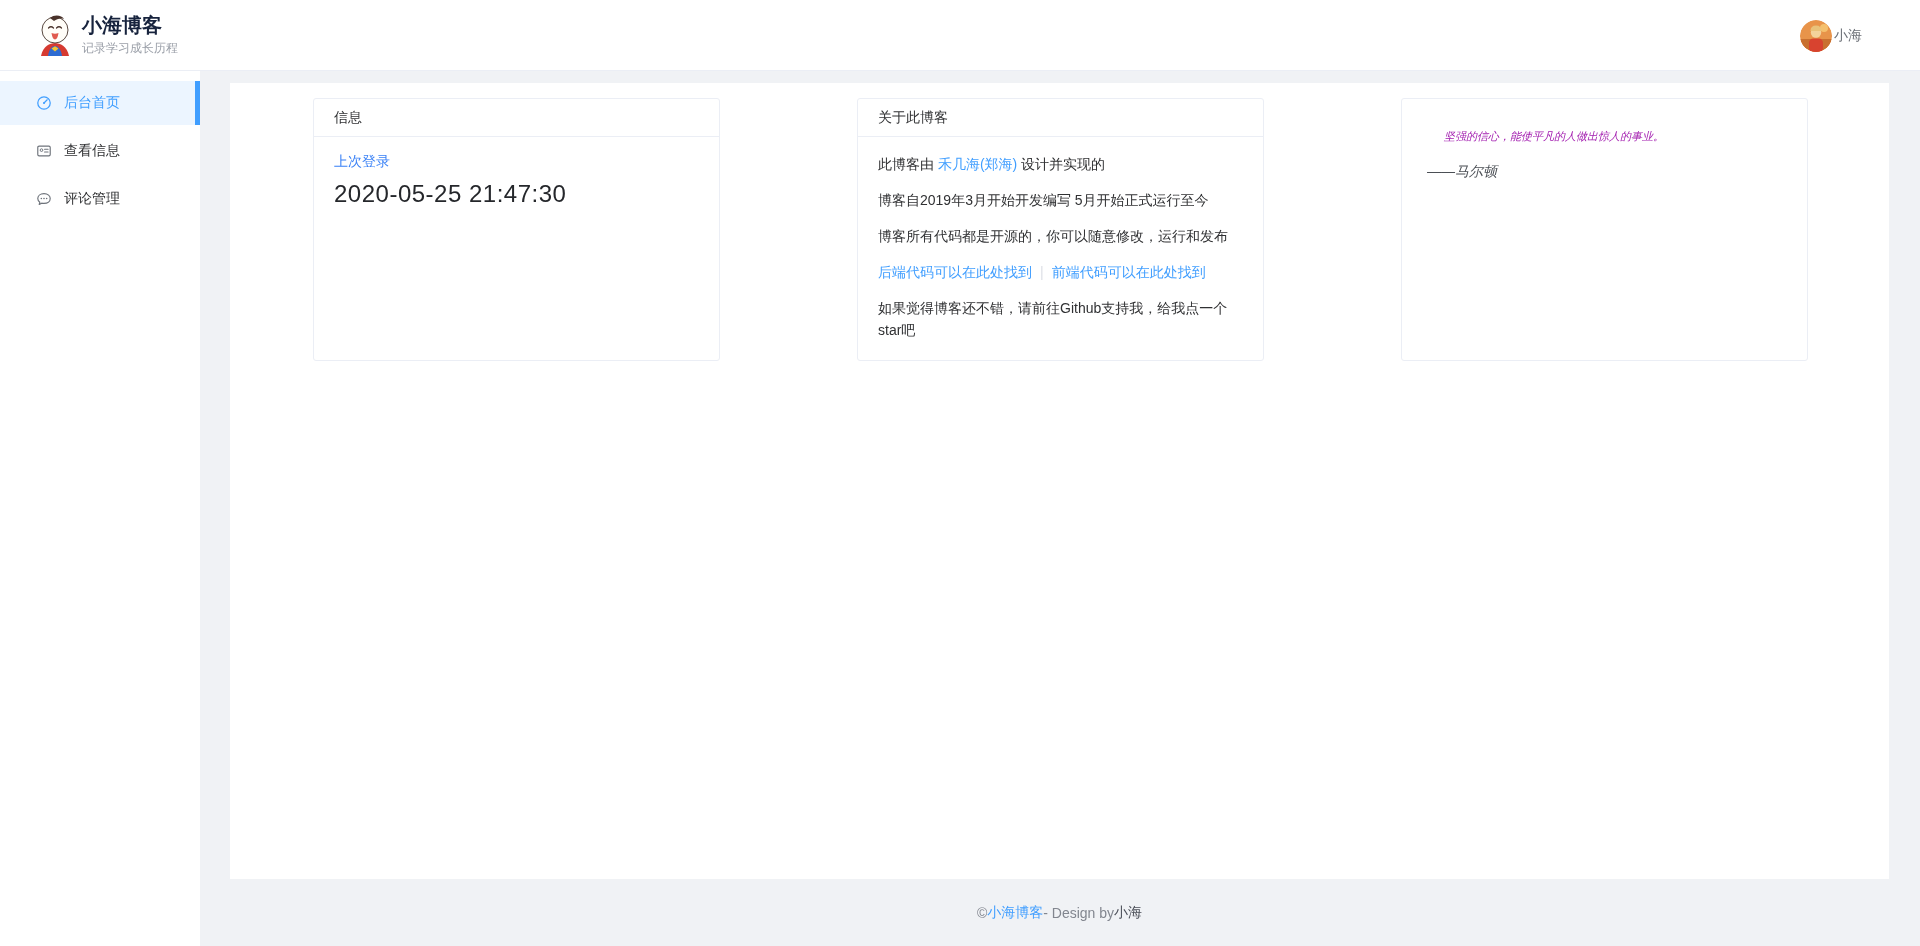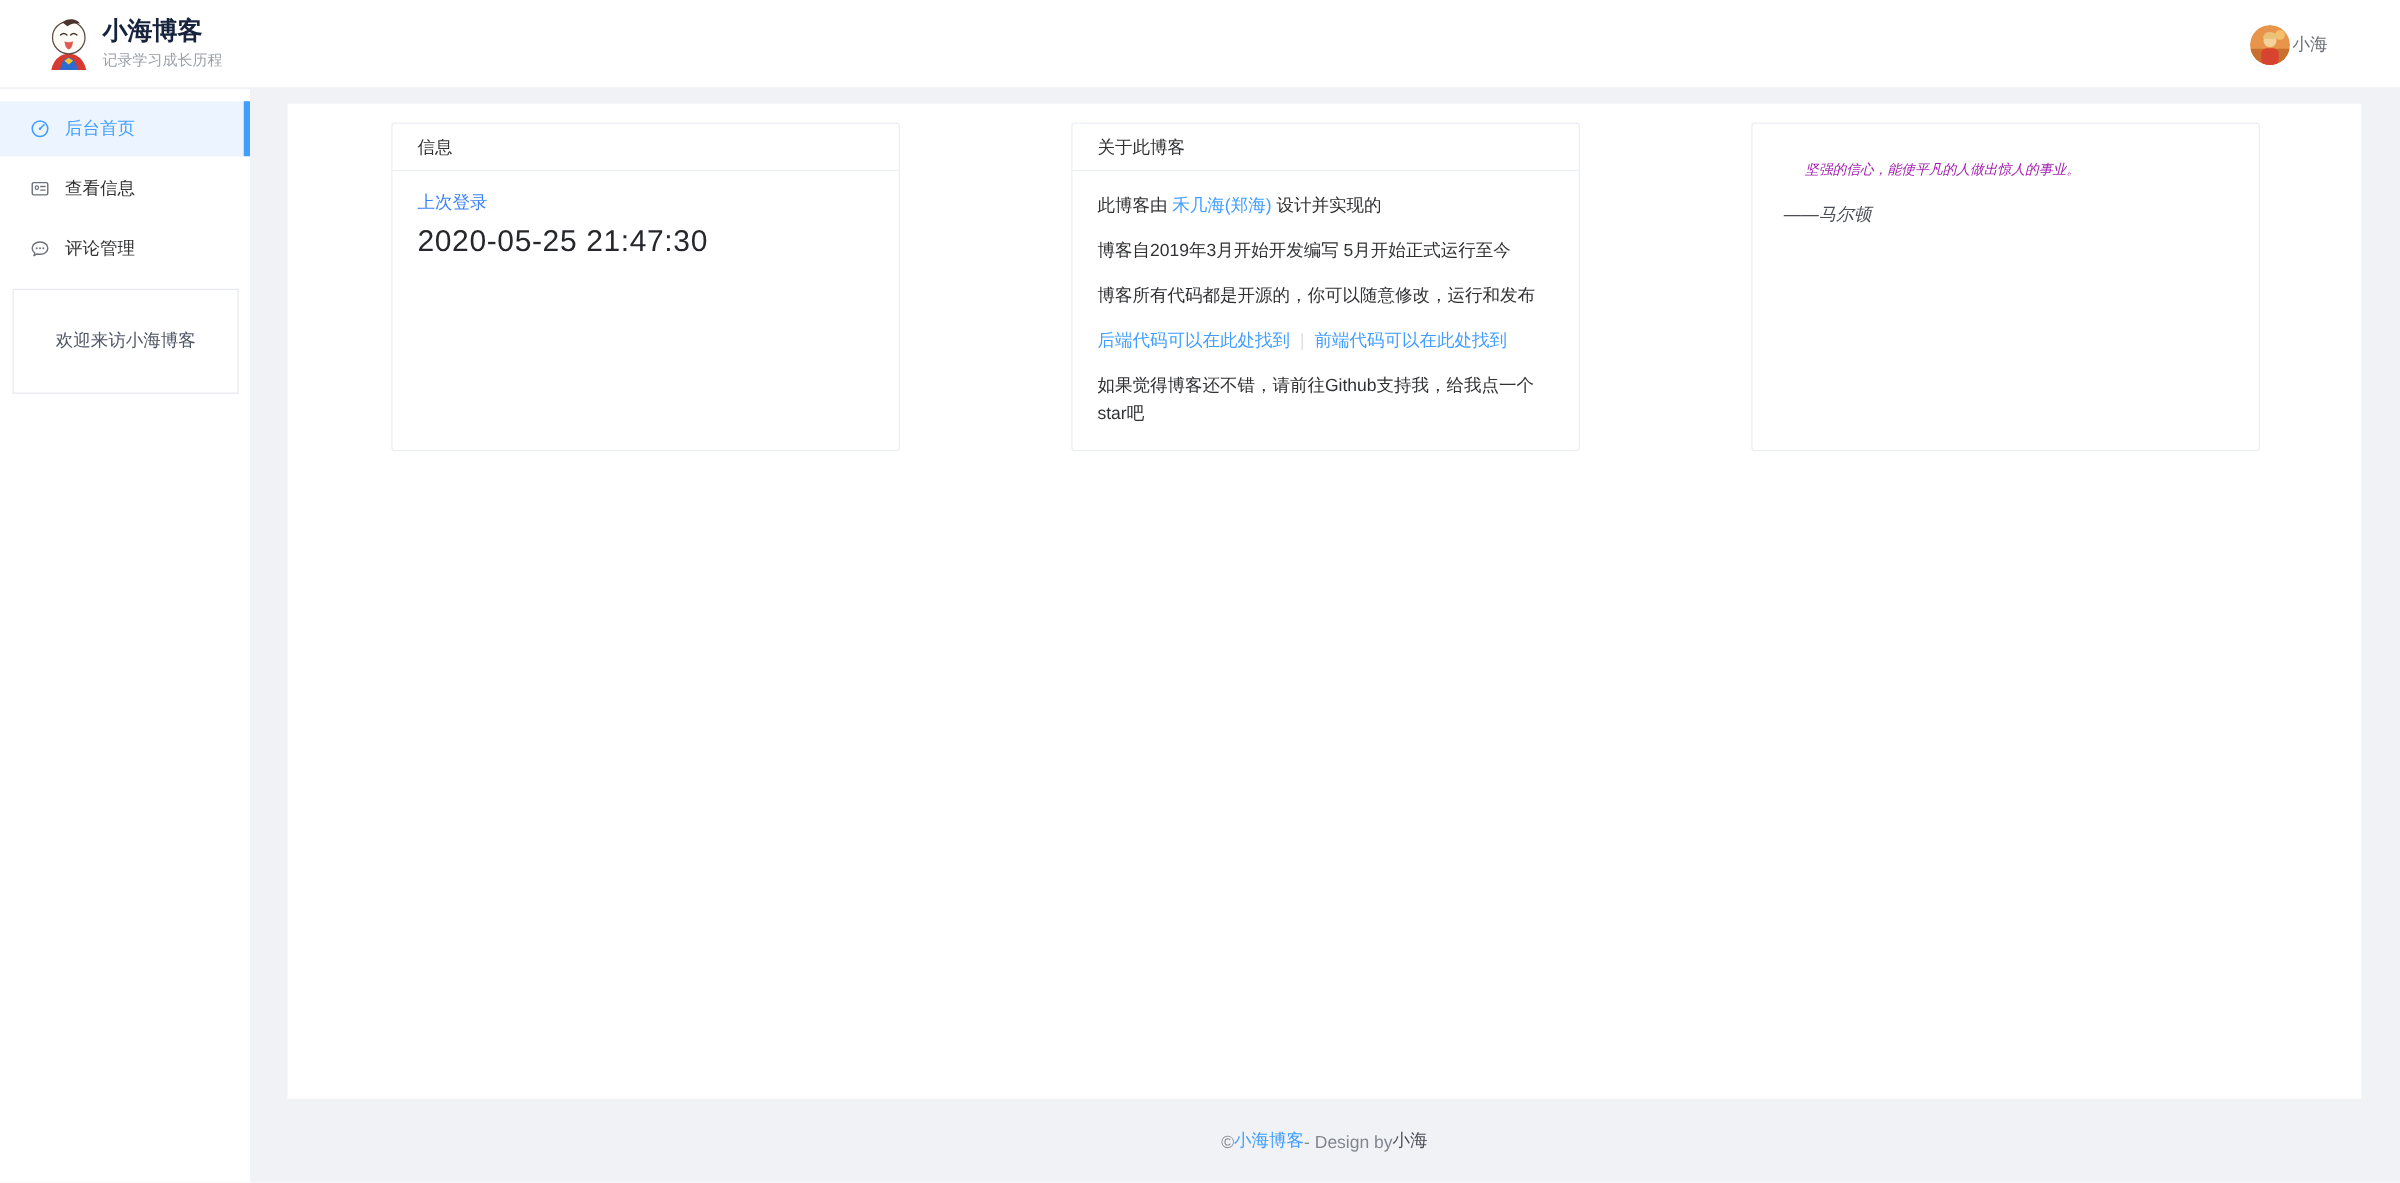--- a/index.html
+++ b/index.html
@@ -27,21 +27,21 @@
   .avatar { width:32px; height:32px; border-radius:50%; overflow:hidden; flex:0 0 32px; }
   .user-name { font-size:14px; color:#6b6f76; margin-left:2px; }
   
   .sidebar {
     position:absolute; top:71px; left:0; width:200px; bottom:0;
     background:#fff; z-index:4;
   }
   .menu { padding-top:10px; }
   .menu-item {
     position:relative; height:44px; margin-bottom:4px;
-    display:flex; align-items:center; padding-left:24px;
+    display:flex; align-items:center; padding-left:36px;
     font-size:14px; color:#303133; cursor:pointer;
   }
   .menu-item .mi-icon { width:16px; height:16px; margin-right:12px; color:#6e737b; display:flex; }
   .menu-item.active { background:#ecf5ff; color:#409eff; }
   .menu-item.active .mi-icon { color:#409eff; }
   .active-bar { position:absolute; right:0; top:0; width:5px; height:44px; background:#409eff; }
   .welcome-box {
     position:absolute; left:10px; top:160px; width:181px; height:84px;
     background:#fff; border:1px solid #e7e9ee;
     display:flex; align-items:center; justify-content:center;
@@ -158,23 +158,20 @@
           <path d="M9 3 C4.6 3 2 5.5 2 8.5 C2 10.2 2.9 11.7 4.3 12.7 L3.6 15.2 L6.4 13.7 C7.2 13.9 8.1 14 9 14 C13.4 14 16 11.5 16 8.5 C16 5.5 13.4 3 9 3 Z" fill="none" stroke="currentColor" stroke-width="1.3" stroke-linejoin="round"></path>
           <circle cx="6" cy="8.5" r="0.9" fill="currentColor"></circle>
           <circle cx="9" cy="8.5" r="0.9" fill="currentColor"></circle>
           <circle cx="12" cy="8.5" r="0.9" fill="currentColor"></circle>
         </svg>
       </span>
       <span>评论管理</span>
     </div>
 
   </div>
-  <div class="welcome-box">
-    <span>欢迎来访小海博客</span>
-  </div>
 </div>
 
 <div class="main">
   <div class="cards-row">
 
     <div class="card">
       <div class="card-header">信息</div>
       <div class="card-body">
         <div class="muted-label">上次登录</div>
         <div class="login-time">2020-05-25 21:47:30</div>

